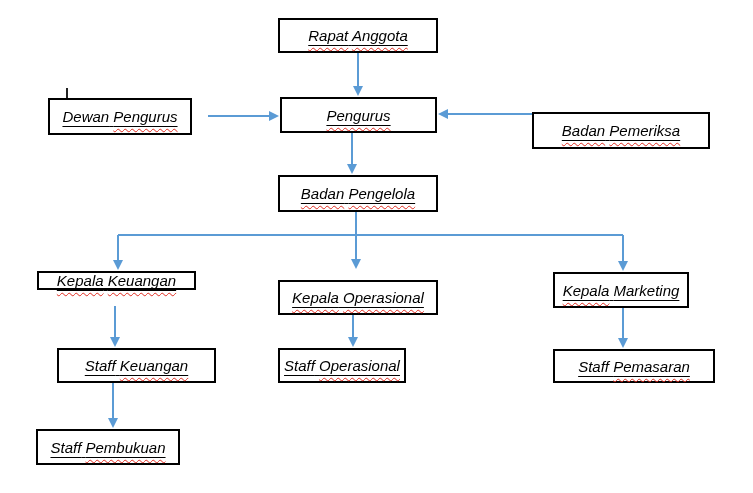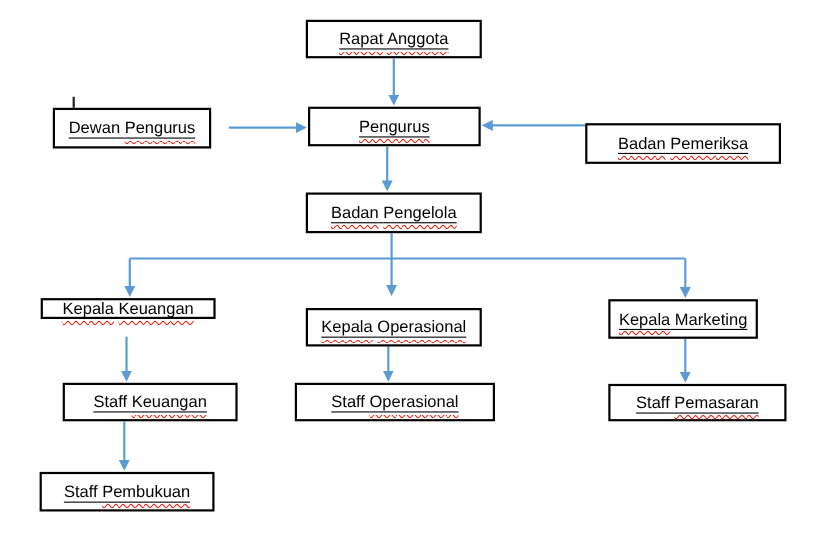--- a/index.html
+++ b/index.html
@@ -13,44 +13,44 @@
   .canvas{
     position:relative;width:753px;height:493px;background:var(--background);
     font-family:"Liberation Sans",sans-serif;overflow:hidden;
   }
   .node{
     position:absolute;box-sizing:border-box;border:2px solid var(--border);
     background:var(--background);display:flex;align-items:center;justify-content:center;
   }
   .label{
     font-size:15px;color:var(--text);white-space:nowrap;
-    text-decoration:underline;text-decoration-thickness:1px;text-underline-offset:4px;
+    text-decoration:underline;text-decoration-thickness:1px;text-underline-offset:4px;font-style:italic;
   }
   .label .word.misspelled{
     text-decoration:underline wavy var(--squiggle);
     text-decoration-thickness:1px;text-underline-offset:6px;
   }
   svg.wires{position:absolute;left:0;top:0;pointer-events:none;}
   svg.wires path{stroke:var(--connector);stroke-width:2;fill:none;}
   #arrowhead path{fill:var(--connector);stroke:none;}
   .caret{position:absolute;left:66px;top:88px;width:1.5px;height:20px;background:#222;}
 
   
   .n-rapat          {left:278px;top:18px; width:160px;height:35px;}
   .n-dewan          {left:48px; top:98px; width:144px;height:37px;}
   .n-pengurus       {left:280px;top:97px; width:157px;height:36px;}
   .n-pemeriksa      {left:532px;top:112px; width:178px;height:37px;}
   .n-pengelola      {left:278px;top:175px;width:160px;height:37px;}
   .n-kkeuangan      {left:37px; top:271px;width:159px;height:19px;}
   .n-koperasional   {left:278px;top:280px;width:160px;height:35px;}
   .n-kmarketing     {left:553px;top:272px;width:136px;height:36px;}
   .n-skeuangan      {left:37px; top:348px;width:159px;height:35px;margin-left:20px;}
-  .n-soperasional   {left:268px;top:348px;width:182px;height:35px;}
+  .n-soperasional   {left:278px;top:348px;width:128px;height:35px;}
   .n-spemasaran     {left:553px;top:349px;width:162px;height:34px;}
-  .n-spembukuan     {left:36px; top:429px;width:159px;height:36px;}
+  .n-spembukuan     {left:36px; top:429px;width:144px;height:36px;}
 </style>
 </head>
 <body>
 
 <div class="canvas">
 
   <svg class="wires" width="753" height="493" viewBox="0 0 753 493">
     <defs>
       <marker id="arrowhead" viewBox="0 0 10 10" refX="7" refY="5" markerWidth="10" markerHeight="10" orient="auto" markerUnits="userSpaceOnUse">
         <path d="M0,0 L10,5 L0,10 Z"></path>

